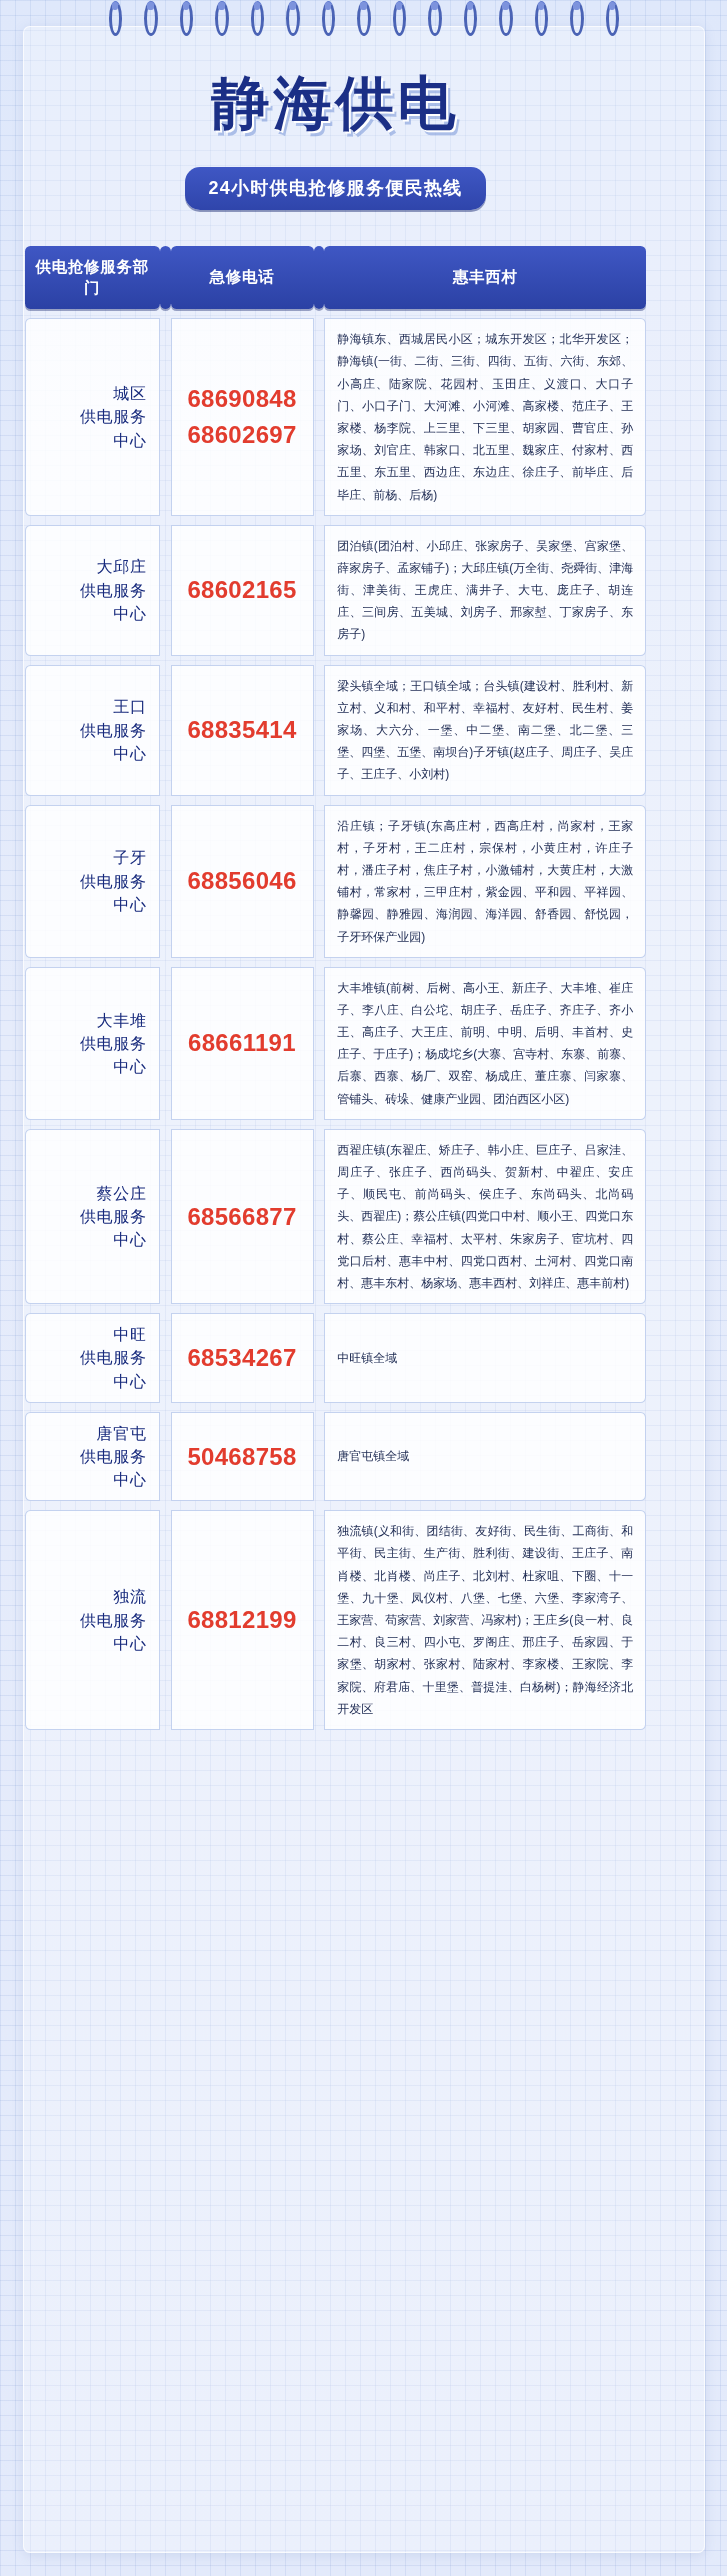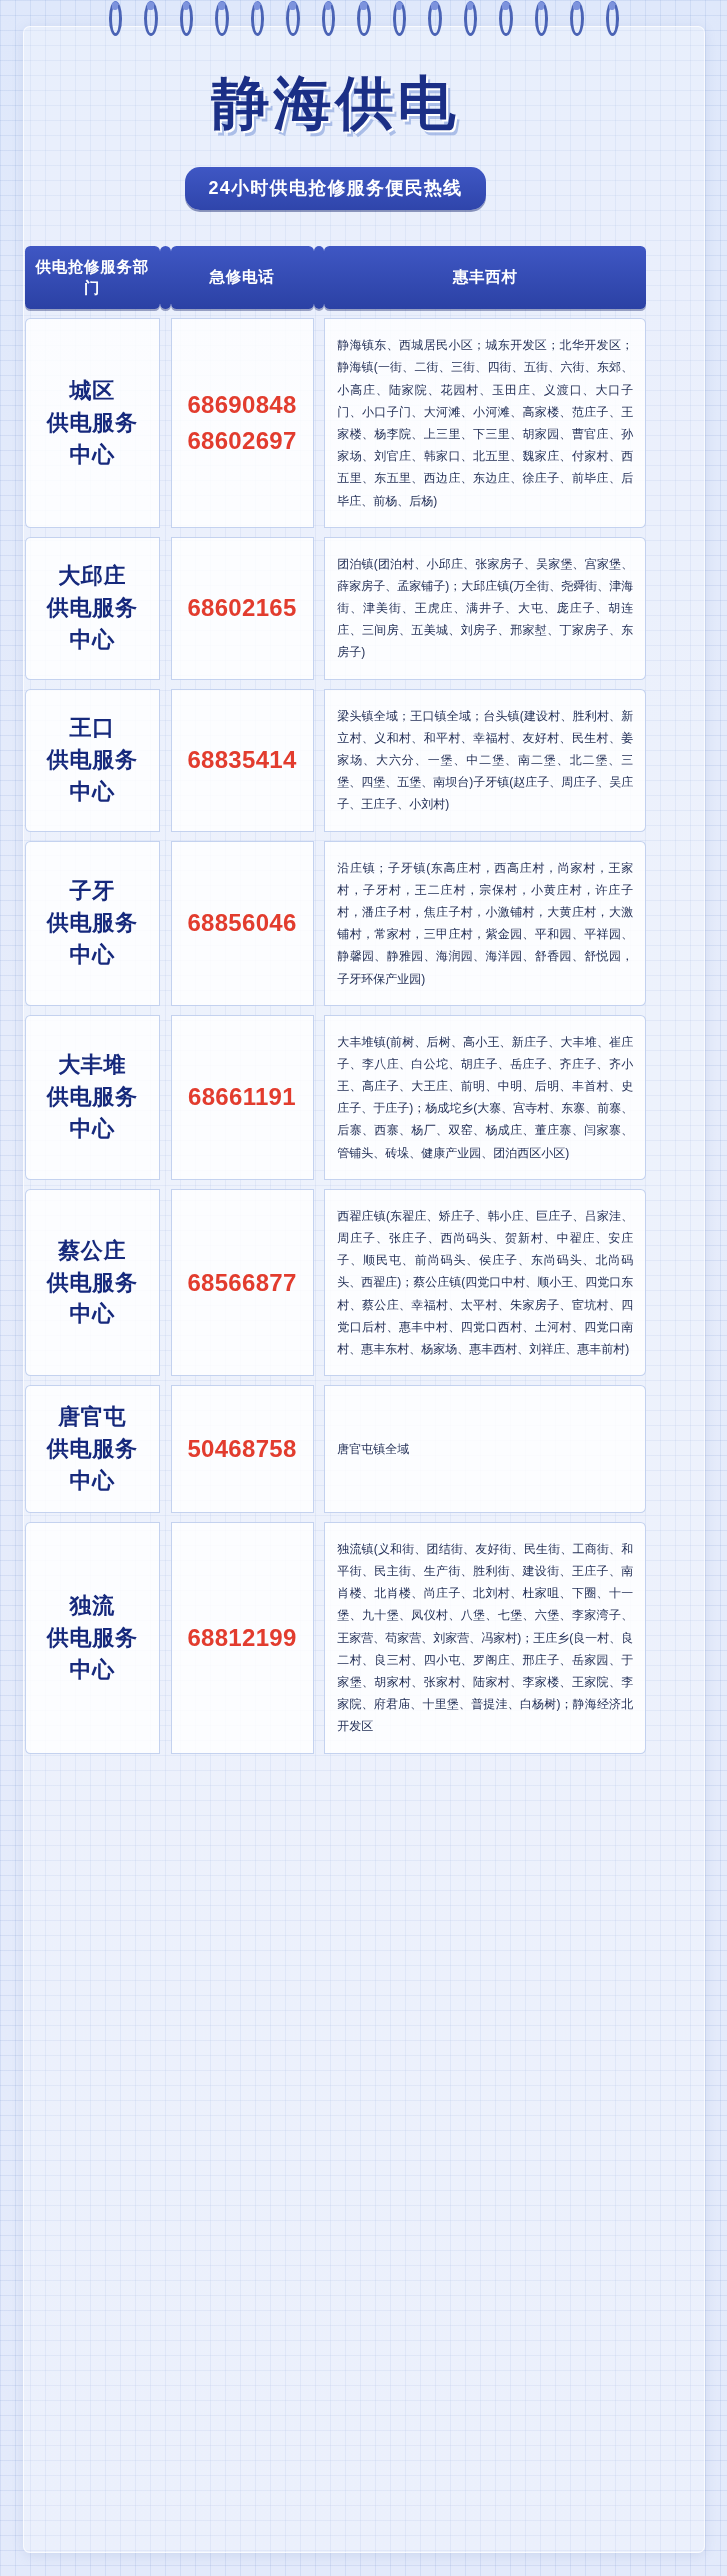--- a/index.html
+++ b/index.html
@@ -122,29 +122,29 @@
     box-shadow: 0 2px 0 rgba(25,40,110,0.40);
   }
   th.c1 { width: 135px; }
   th.c2 { width: 143px; }
   th.c3 { width: 322px; }
   .th-gap { width: 10px; background: transparent; box-shadow:none; padding:0; }
 
   table.main td {
     background: rgba(255,255,255,0.82);
     vertical-align: middle;
-    padding: 15px 12px;
+    padding: 9px 12px;
     border: 0.7px solid rgba(150,175,225,0.55);
   }
   td.dept {
     width: 135px;
-    text-align: center;
+    text-align: right;
     color: #16297c;
-    font-size: 22px;
-    font-weight: bold;
+    font-size: 16px;
+    font-weight: normal;
     line-height: 1.45;
     letter-spacing: 0.7px;
     background: rgba(246,249,255,0.9);
     border-radius: 5.4px 0 0 5.4px;
   }
   td.phone {
     width: 153px;
     text-align: center;
     color: #e23c2e;
     font-size: 24px;
@@ -314,20 +314,33 @@
             </td>
             <td style="background: transparent; border: none; padding: 0px; width: 10px;"></td>
             <td class="phone">
               <span class="phone-line">68566877</span>
             </td>
             <td style="background: transparent; border: none; padding: 0px; width: 10px;"></td>
             <td class="area">西翟庄镇(东翟庄、矫庄子、韩小庄、巨庄子、吕家洼、周庄子、张庄子、西尚码头、贺新村、中翟庄、安庄子、顺民屯、前尚码头、侯庄子、东尚码头、北尚码头、西翟庄)；蔡公庄镇(四党口中村、顺小王、四党口东村、蔡公庄、幸福村、太平村、朱家房子、宦坑村、四党口后村、惠丰中村、四党口西村、土河村、四党口南村、惠丰东村、杨家场、惠丰西村、刘祥庄、惠丰前村)</td>
           </tr>
           <tr>
             <td class="dept">
+              <div>中旺</div>
+              <div>供电服务</div>
+              <div>中心</div>
+            </td>
+            <td style="background: transparent; border: none; padding: 0px; width: 10px;"></td>
+            <td class="phone">
+              <span class="phone-line">68534267</span>
+            </td>
+            <td style="background: transparent; border: none; padding: 0px; width: 10px;"></td>
+            <td class="area">中旺镇全域</td>
+          </tr>
+          <tr>
+            <td class="dept">
               <div>唐官屯</div>
               <div>供电服务</div>
               <div>中心</div>
             </td>
             <td style="background: transparent; border: none; padding: 0px; width: 10px;"></td>
             <td class="phone">
               <span class="phone-line">50468758</span>
             </td>
             <td style="background: transparent; border: none; padding: 0px; width: 10px;"></td>
             <td class="area">唐官屯镇全域</td>

